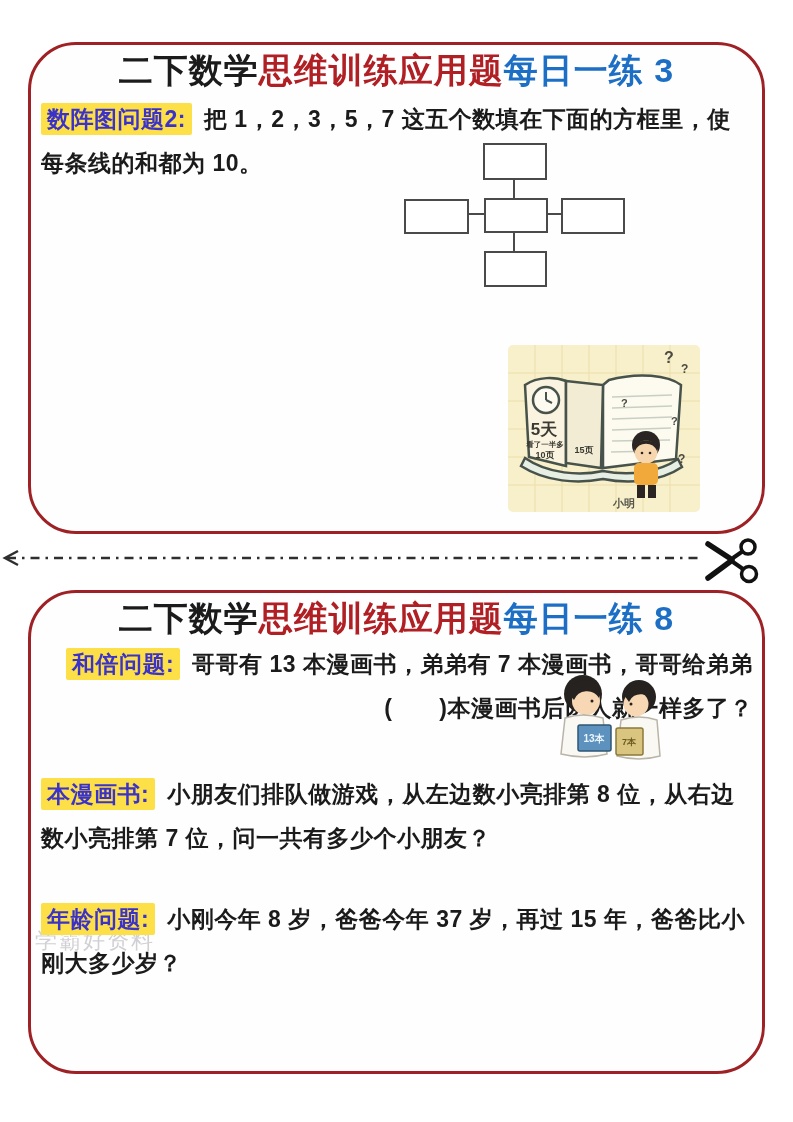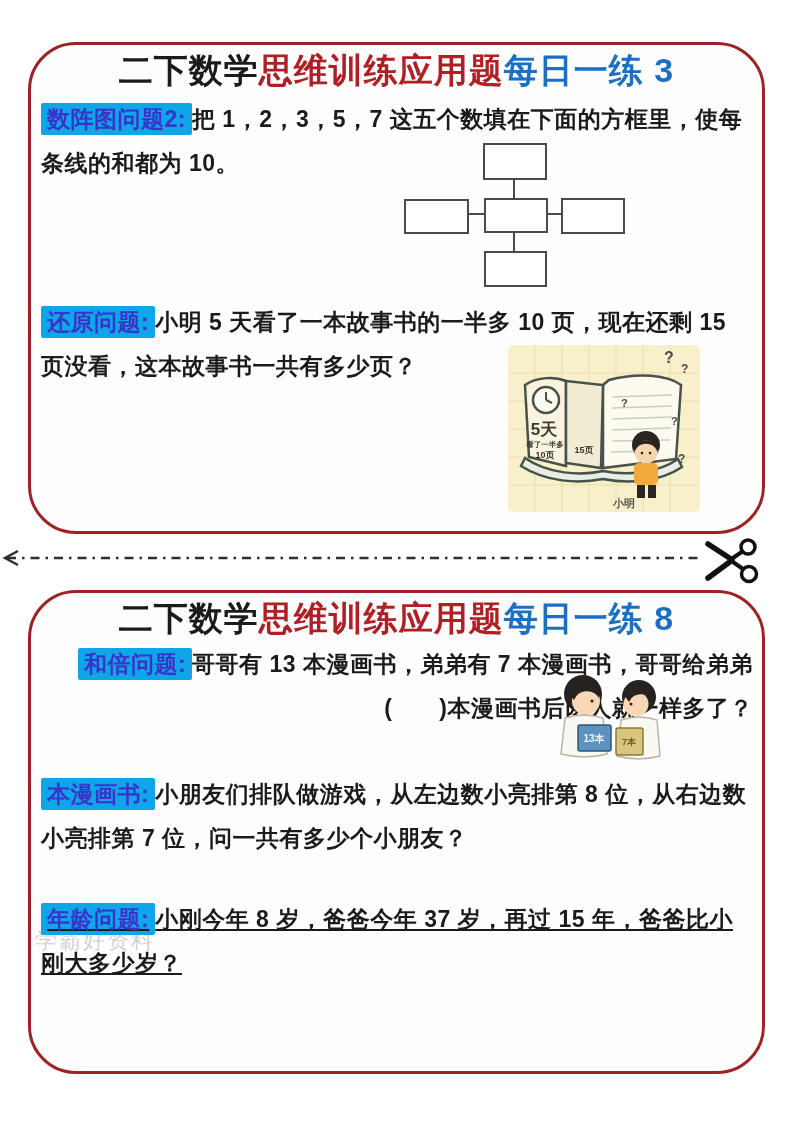--- a/index.html
+++ b/index.html
@@ -21,22 +21,22 @@
     white-space:nowrap;
   }
   .t-red{color:#B01F24;}
   .t-blue{color:#1C6FC5;}
   .problem{
     position:absolute;margin:0;width:712px;left:10px;
     font-size:23px;font-weight:600;line-height:44px;color:#1b1b1b;
     letter-spacing:0.5px;
   }
   .plabel{
-    background:#0ea5e9;color:#3B33C9;font-weight:bold;
-    padding:3px 6px;margin-right:0;border-radius:2px;
+    background:#fde047;color:#3B33C9;font-weight:bold;
+    padding:3px 6px;margin-right:12px;border-radius:2px;
   }
   
   .diagram{position:absolute;left:373px;top:95px;width:232px;height:148px;}
   .dbox{position:absolute;border:2px solid #4a4a4a;background:#ffffff;}
   .dbox.top{left:79px;top:3px;width:60px;height:33px;}
   .dbox.center{left:80px;top:58px;width:60px;height:31px;}
   .dbox.left{left:0px;top:59px;width:61px;height:31px;}
   .dbox.right{left:157px;top:58px;width:60px;height:32px;}
   .dbox.bottom{left:80px;top:111px;width:59px;height:32px;}
   .dline{position:absolute;background:#4a4a4a;}
@@ -67,21 +67,20 @@
       <div class="dbox left"></div>
       <div class="dbox center"></div>
       <div class="dbox right"></div>
       <div class="dbox bottom"></div>
       <div class="dline v1"></div>
       <div class="dline v2"></div>
       <div class="dline h1"></div>
       <div class="dline h2"></div>
     </div>
 
-    <p class="problem" style="top:255px;"><span class="plabel">还原问题:</span><span>小明 5 天看了一本故事书的一半多 10 页，现在还剩 15 页没看，这本故事书一共有多少页？</span></p>
 
     <svg class="illus-book" width="192" height="167" viewBox="0 0 192 167">
       <rect x="0" y="0" width="192" height="167" rx="5" fill="#F8EFCB"></rect>
       <g stroke="#EBDFA9" stroke-width="1">
         <line x1="27" y1="0" x2="27" y2="167"></line>
           <line x1="54" y1="0" x2="54" y2="167"></line>
         <line x1="81" y1="0" x2="81" y2="167"></line>
           <line x1="108" y1="0" x2="108" y2="167"></line>
         <line x1="135" y1="0" x2="135" y2="167"></line>
           <line x1="162" y1="0" x2="162" y2="167"></line>
@@ -173,16 +172,16 @@
         <path d="M76,48 Q94,42 112,48 L115,84 Q94,90 72,84 Z" fill="#FAF8F2" stroke="#B9B4A8" stroke-width="1.5"></path>
         <rect x="71" y="56" width="27" height="27" rx="2" fill="#D9C480" stroke="#8A7A3A" stroke-width="1.5"></rect>
         <text x="84" y="73" font-size="9" font-weight="bold" fill="#6B5A1E" text-anchor="middle">7本</text>
       </g>
     </svg>
 
     <p class="problem" style="top:179px;"><span class="plabel">本漫画书:</span><span>小朋友们排队做游戏，从左边数小亮排第 8 位，从右边数小亮排第 7 位，问一共有多少个小朋友？</span></p>
 
     <div class="watermark">学霸好资料</div>
 
-    <p class="problem" style="top:304px;text-decoration:underline;"><span class="plabel">年龄问题:</span><span>小刚今年 8 岁，爸爸今年 37 岁，再过 15 年，爸爸比小刚大多少岁？</span></p>
+    <p class="problem" style="top:304px;"><span class="plabel">年龄问题:</span><span>小刚今年 8 岁，爸爸今年 37 岁，再过 15 年，爸爸比小刚大多少岁？</span></p>
   </section>
 
 </div>
 
 </body></html>

